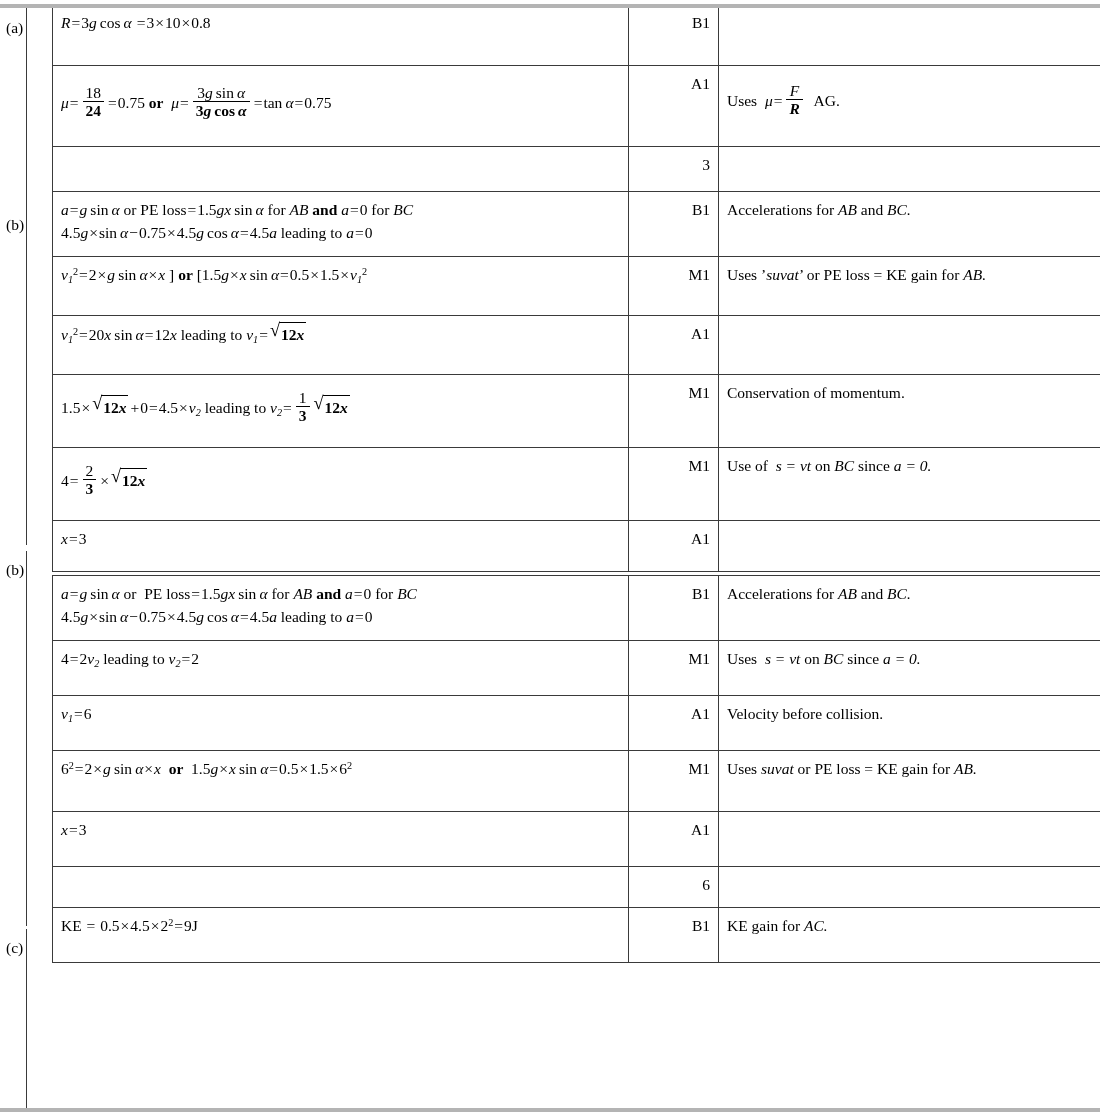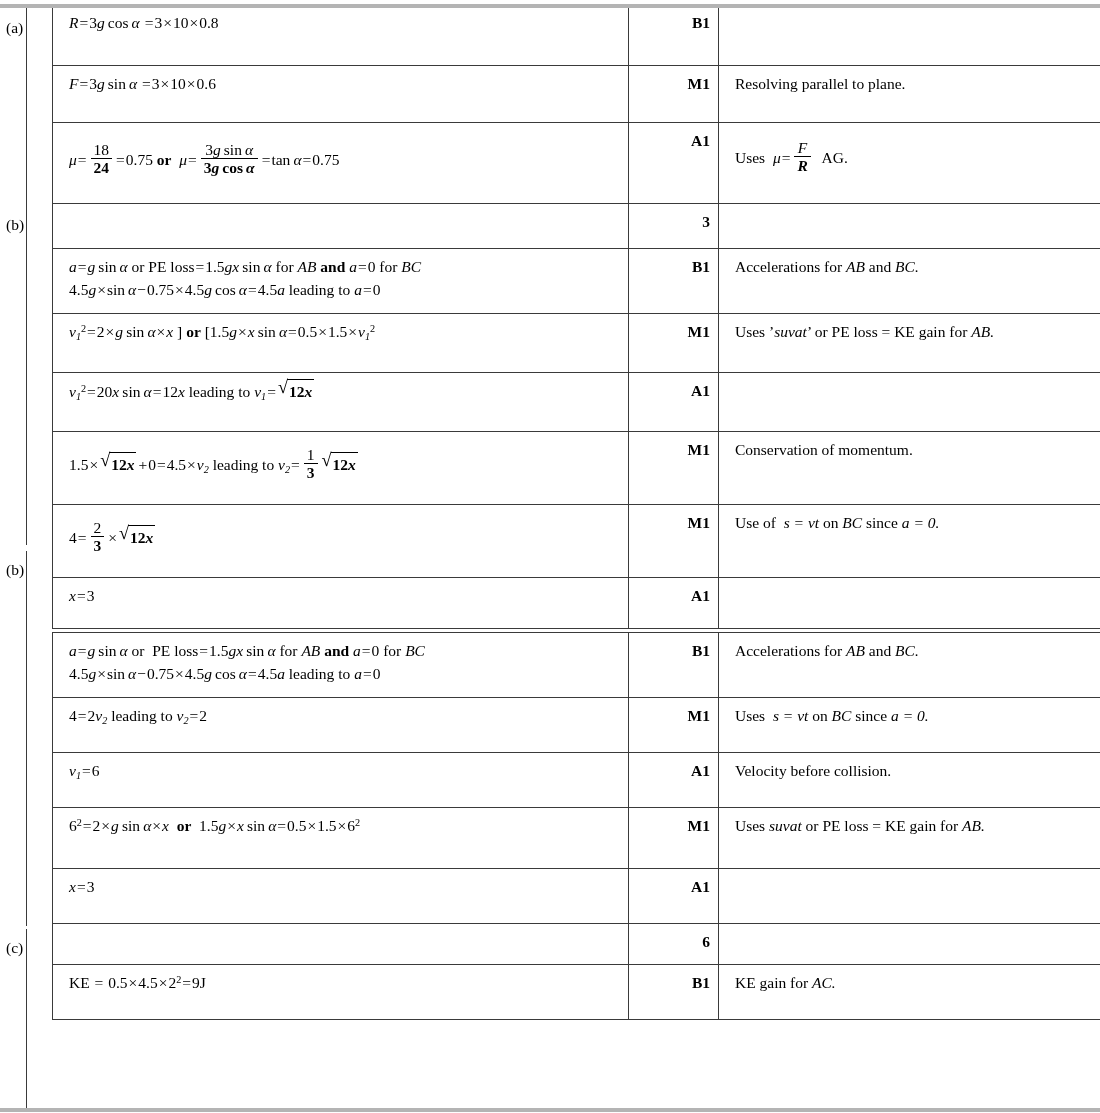--- a/index.html
+++ b/index.html
@@ -37,34 +37,34 @@
     border-collapse: collapse;
     table-layout: fixed;
     width: 1048px;
     margin-left: 52px;
     margin-top: 4px;
   }
 
   table.ms td {
     border: 1px solid #3a3a3a;
     vertical-align: top;
-    padding: 6px 8px 6px 16px;
+    padding: 6px 8px 6px 8px;
     font-size: 15.5px;
     line-height: 1.5;
   }
 
   
   col.c-work  { width: 576px; }
   col.c-mark  { width: 90px;  }
   col.c-note  { width: 382px; }
 
   td.work { text-align: left; }
   td.mark {
     text-align: right;
-    font-weight: bold;
+    font-weight: normal;
     padding-right: 12px;
     white-space: nowrap;
   }
   td.note { text-align: left; }
 
   td.fullspan {
     font-weight: bold;
   }
 
   
@@ -178,27 +178,20 @@
     <tbody>
 
       <tr>
         <td class="work" style="height:48px;">
           <span class="mi">R</span><span class="op">=</span><span class="mup">3</span><span class="mi">g</span> <span class="mup">cos</span> <span class="mi">α</span>&nbsp;<span class="op">=</span><span class="mup">3</span><span class="op">×</span><span class="mup">10</span><span class="op">×</span><span class="mup">0.8</span>
         </td>
         <td class="mark">B1</td>
         <td class="note"></td>
       </tr>
 
-      <tr>
-        <td class="work" style="height:44px;">
-          <span class="mi">F</span><span class="op">=</span><span class="mup">3</span><span class="mi">g</span> <span class="mup">sin</span> <span class="mi">α</span>&nbsp;<span class="op">=</span><span class="mup">3</span><span class="op">×</span><span class="mup">10</span><span class="op">×</span><span class="mup">0.6</span>
-        </td>
-        <td class="mark">M1</td>
-        <td class="note">Resolving parallel to plane.</td>
-      </tr>
 
       <tr>
         <td class="work" style="height:68px;">
           <span style="display:inline-block; padding-top:12px;">
             <span class="mi">μ</span><span class="op">=</span><span class="frac"><span class="num">18</span><span class="den">24</span></span><span class="op">=</span><span class="mup">0.75</span>&nbsp;<span class="mb">or</span>&nbsp;
             <span class="mi">μ</span><span class="op">=</span><span class="frac"><span class="num"><span class="mup">3</span><span class="mi">g</span> <span class="mup">sin</span> <span class="mi">α</span></span><span class="den"><span class="mup">3</span><span class="mi">g</span> <span class="mup">cos</span> <span class="mi">α</span></span></span><span class="op">=</span><span class="mup">tan</span> <span class="mi">α</span><span class="op">=</span><span class="mup">0.75</span>
           </span>
         </td>
         <td class="mark">A1</td>
         <td class="note">

